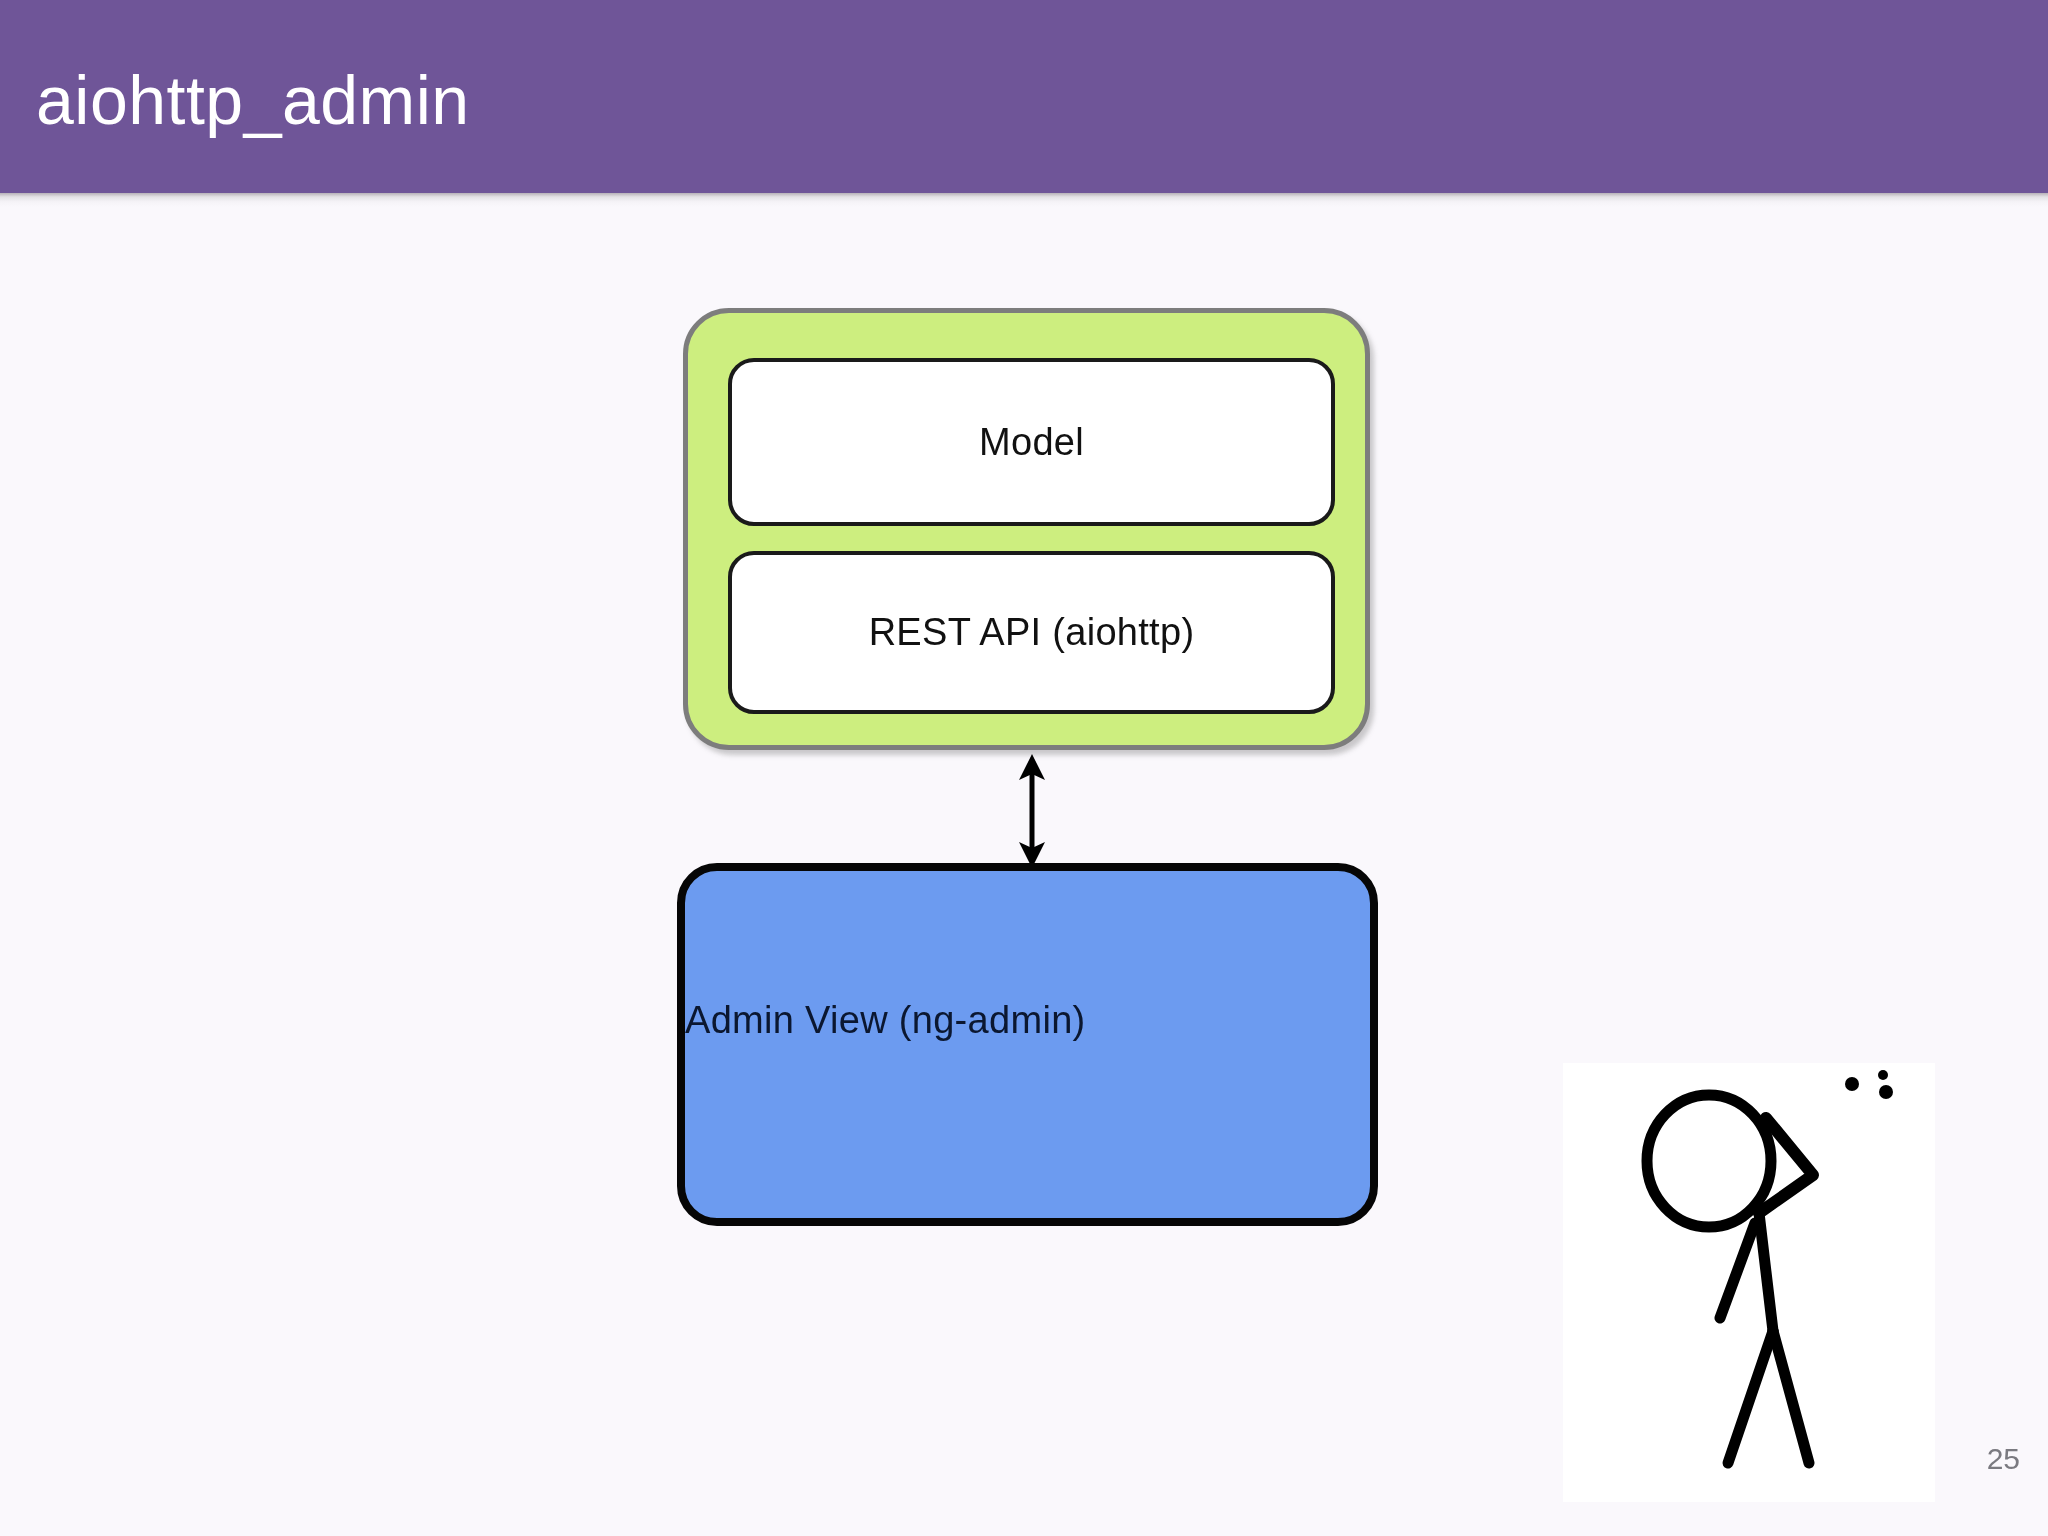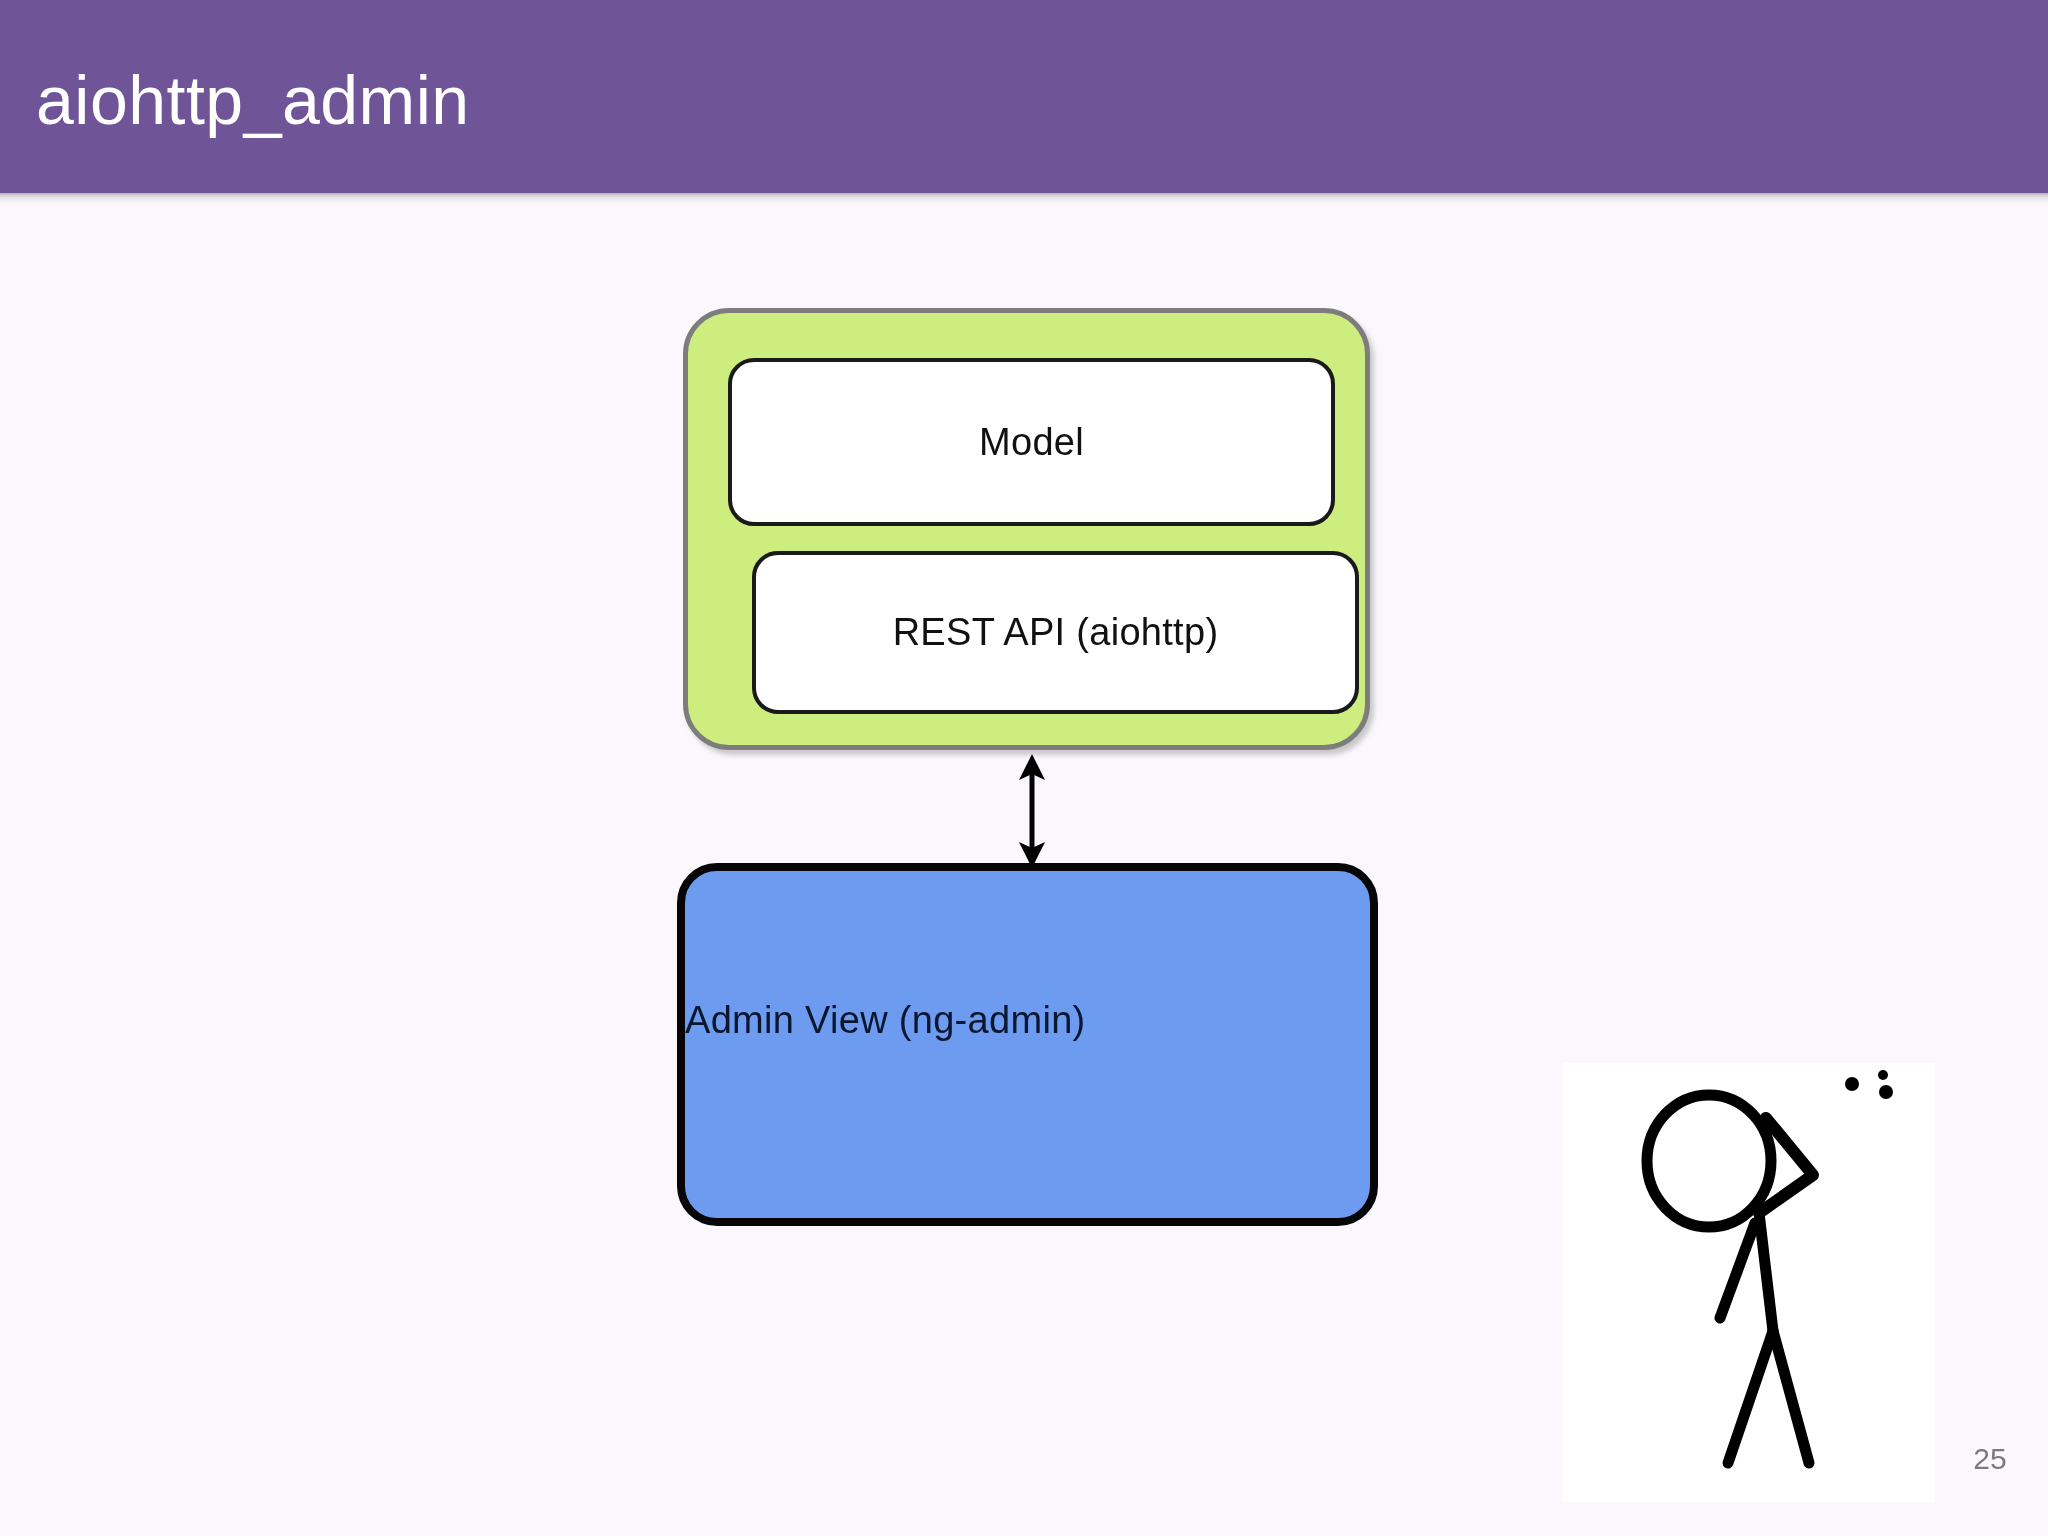--- a/index.html
+++ b/index.html
@@ -79,21 +79,21 @@
     width: 607px;
     background: #ffffff;
     border: 4px solid #1a1a1a;
     border-radius: 26px;
     box-sizing: border-box;
     display: flex;
     align-items: center;
     justify-content: center;
   }
   .inner-box-model  { top: 45px;  height: 168px; text-align: center; }
-  .inner-box-rest   { top: 238px; height: 163px; margin-left: 24px; }
+  .inner-box-rest   { top: 238px; height: 163px; }
 
   .inner-box-label {
     font-size: 38px;
     color: #111111;
     font-weight: 400;
     letter-spacing: 0.3px;
     white-space: nowrap;
   }
 
   
@@ -146,21 +146,21 @@
     width: 372px;
     height: 439px;
   }
 
   
   .page-number {
     position: absolute;
     left: 1960px;
     top: 1442px;
     width: 60px;
-    text-align: center;
+    text-align: right;
     font-size: 30px;
     color: #7a7a80;
     font-weight: 400;
   }
 </style>
 </head>
 <body>
 
 <div class="title-banner"></div>
 <div class="title-banner-shadow"></div>

